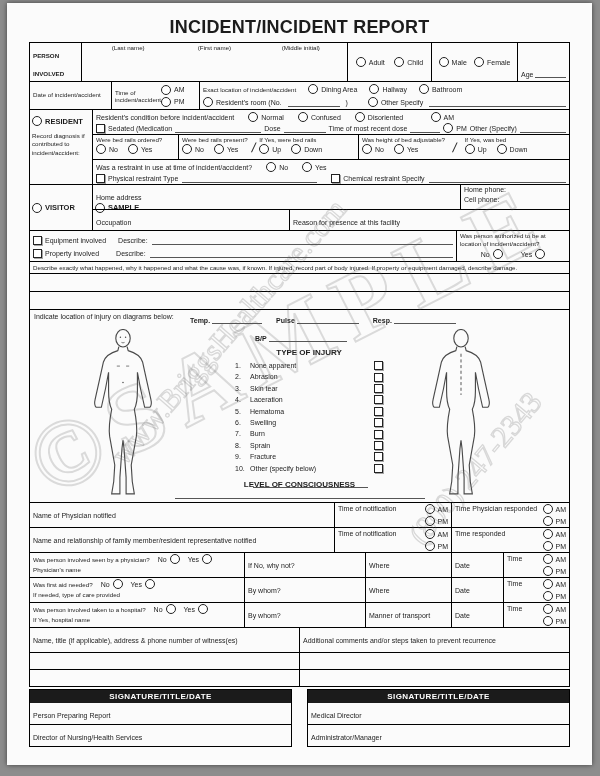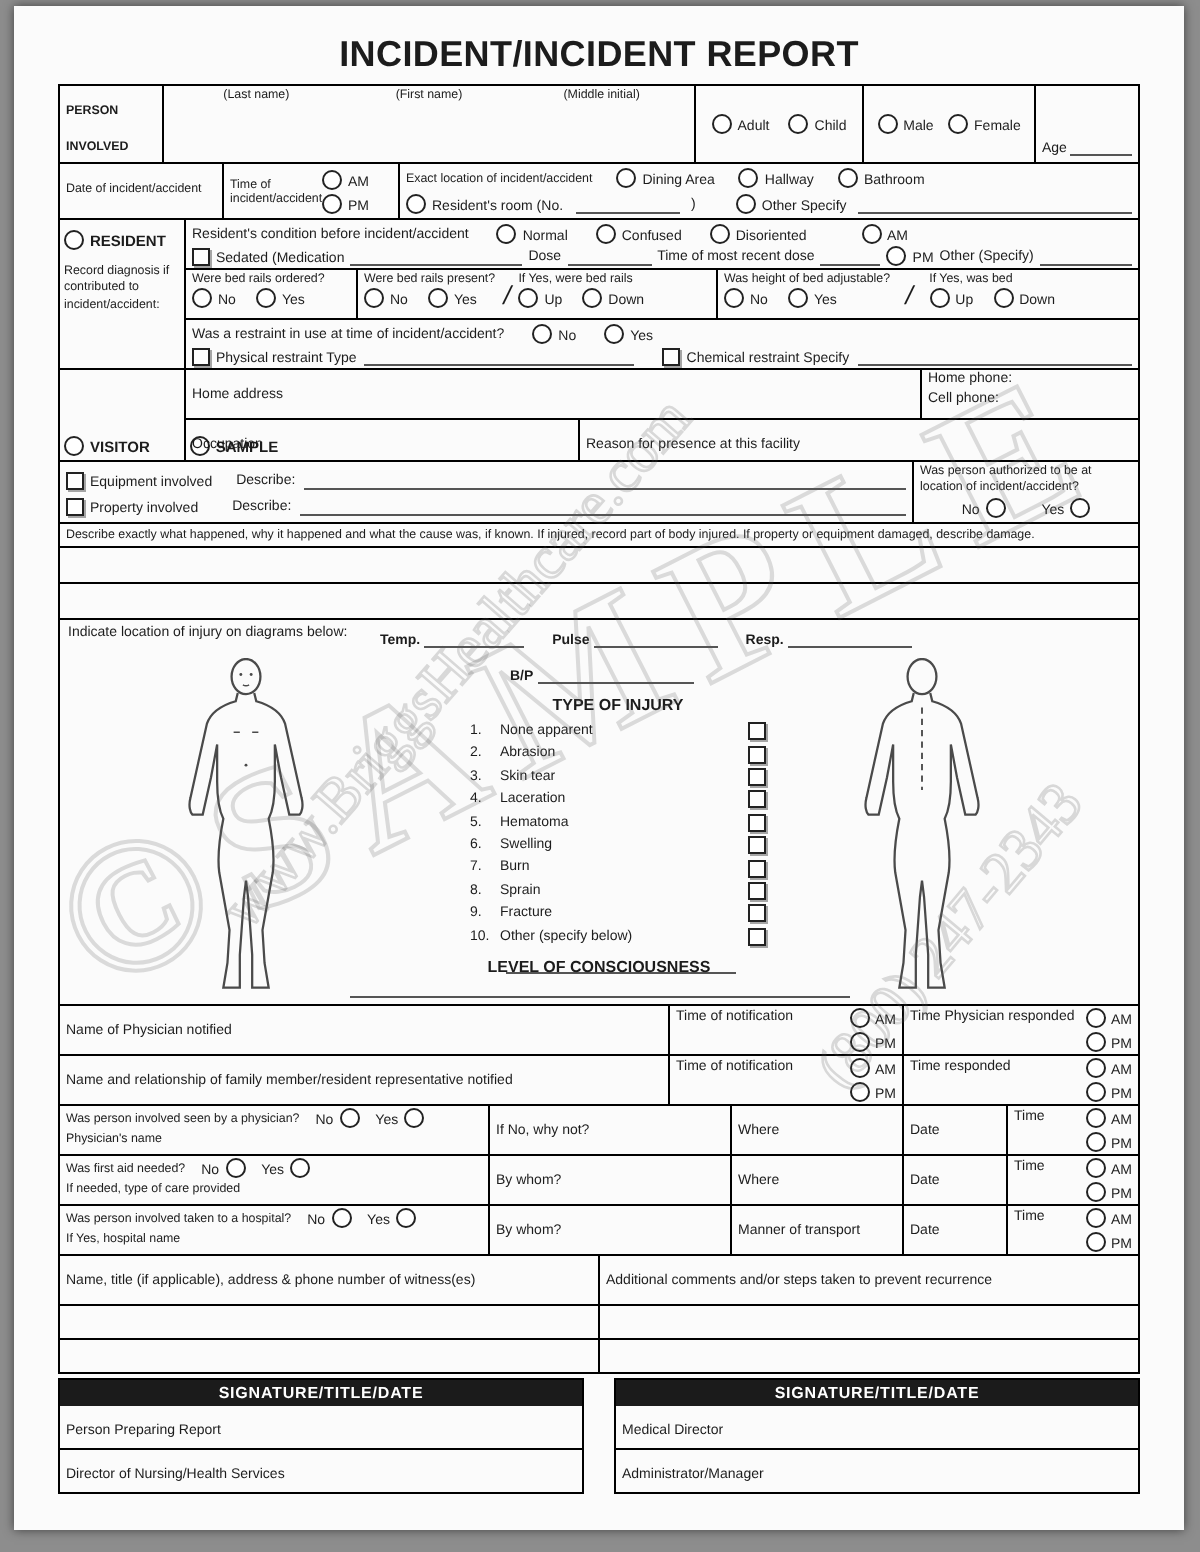--- a/index.html
+++ b/index.html
@@ -9,21 +9,21 @@
   .title{text-align:center;font-weight:bold;font-size:18px;letter-spacing:.2px;margin:8px 0 4px}
   .box{border:1.6px solid #000;background:transparent}
   .mt{margin-top:-1px}
   .row{display:flex;align-items:stretch}
   .c{border-right:1px solid #000;padding:1px 3px;box-sizing:border-box;position:relative}
   .c:last-child{border-right:none}
   .bb{border-bottom:1px solid #000}.f6{font-size:6.2px}.f7{font-size:7px}.f8{font-size:8px}
   .bold{font-weight:bold}
   .r{display:inline-block;width:8px;height:8px;border:1.1px solid #222;border-radius:50%;background:#fff;flex:none}
   .cb{display:inline-block;width:7px;height:7px;border:1.1px solid #222;background:#fff;box-shadow:1px 1px 0 rgba(60,60,60,.45);flex:none}
-  .opt{display:inline-flex;align-items:flex-end;gap:3px;white-space:nowrap;font-size:7px}
+  .opt{display:inline-flex;align-items:center;gap:3px;white-space:nowrap;font-size:7px}
   .fill{display:inline-block;border-bottom:.9px solid #555;height:8px;flex:1;min-width:14px}
   .fillw{display:inline-block;border-bottom:.9px solid #555;height:8px}
   .ampm{display:inline-flex;flex-direction:column;gap:2px;justify-content:center}
   .line2{display:flex;align-items:center;gap:6px;margin-top:1px}
   .lblcol{width:63px;flex:none;border-right:1px solid #000;padding:2px 2px;box-sizing:border-box}
   .sighead{background:#1b1b1b;color:#fff;font-weight:bold;font-size:8px;text-align:center;padding:2px 0;letter-spacing:.4px}
   .wm{position:absolute;pointer-events:none;color:transparent;-webkit-text-stroke:1.3px rgba(90,90,90,.22);font-family:"Liberation Serif","DejaVu Serif",serif;z-index:6;white-space:nowrap}
   .wm-sample{left:28px;top:410px;font-size:96px;font-weight:bold;letter-spacing:14px;transform:rotate(-27deg);transform-origin:left center;-webkit-text-stroke:2px rgba(90,90,90,.20)}
   .wm-url{left:110px;top:440px;font-size:30px;transform:rotate(-49deg);transform-origin:left center}
   .wm-phone{left:408px;top:520px;font-size:30px;transform:rotate(-50deg);transform-origin:left center}

